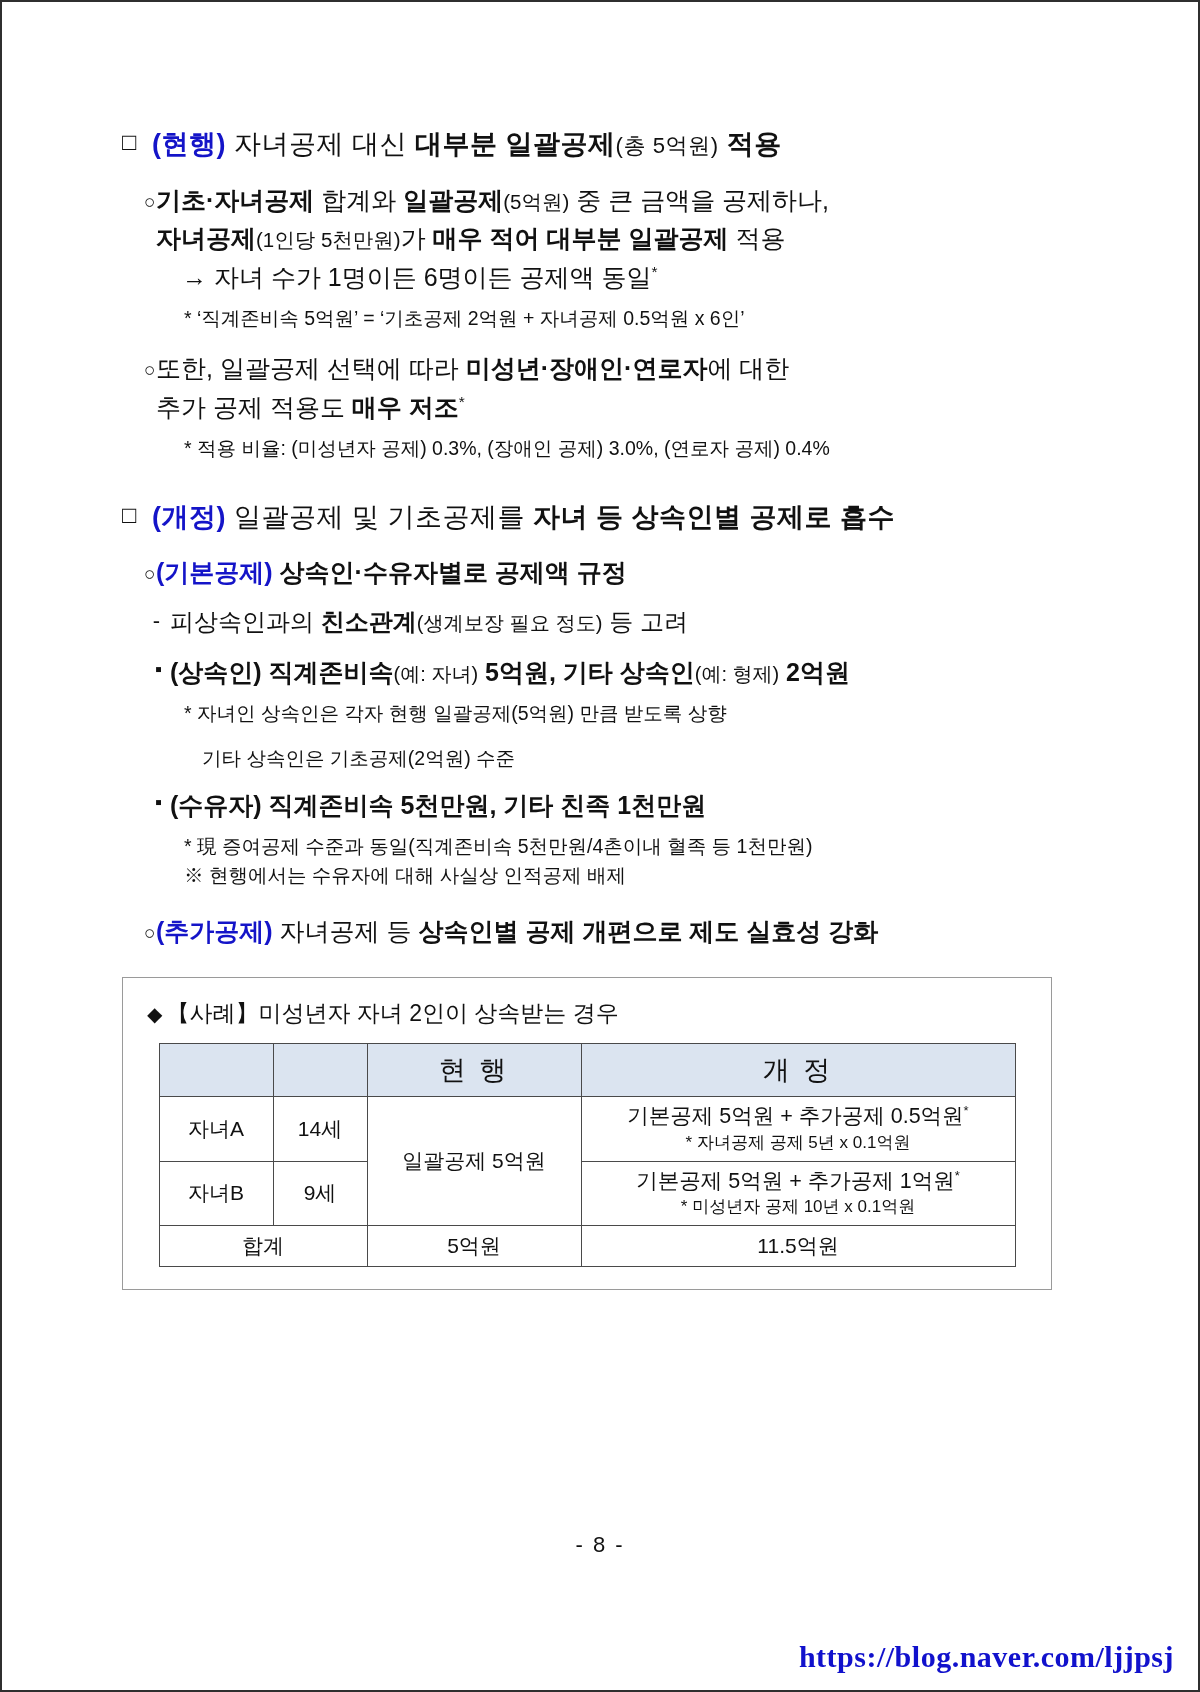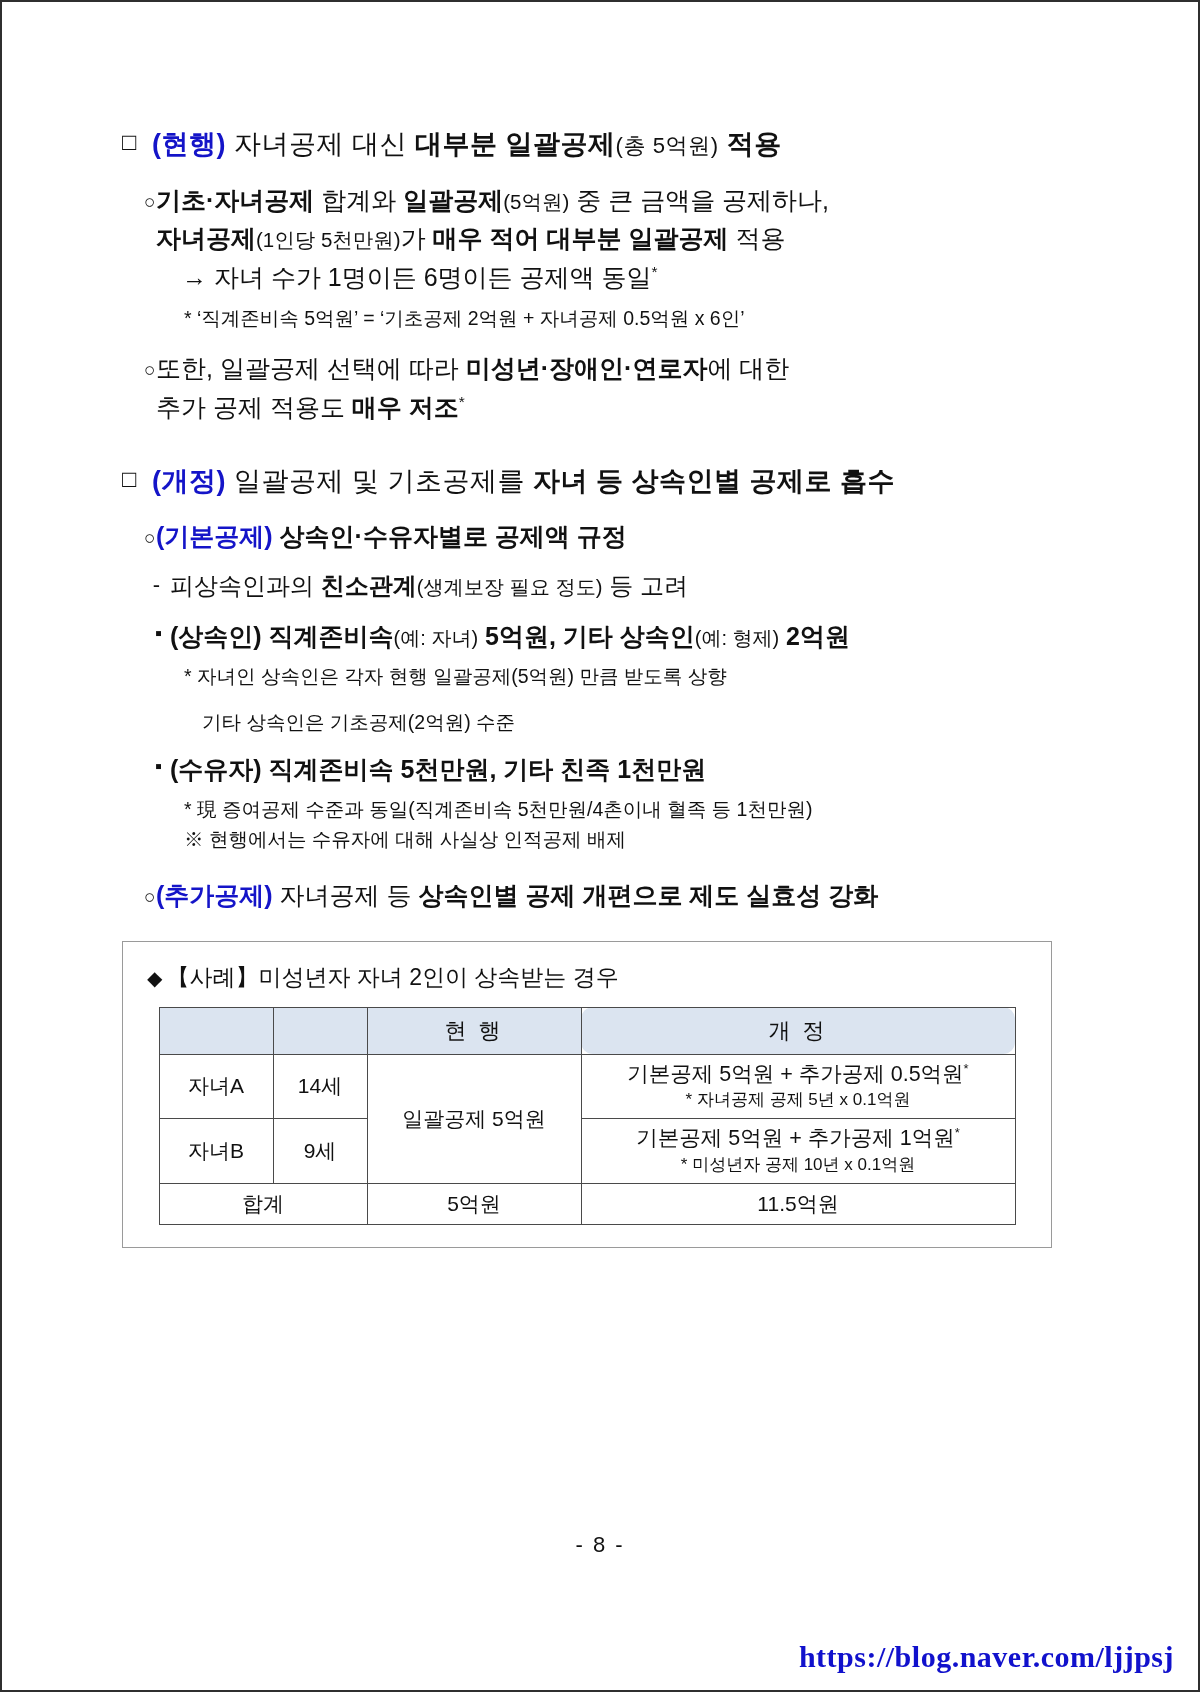--- a/index.html
+++ b/index.html
@@ -138,28 +138,28 @@
   table.case td, table.case th {
     border: 1px solid #4a4a4a;
     text-align: center;
     vertical-align: middle;
     font-size: 21px;
     font-weight: normal;
     padding: 6px 4px;
   }
   table.case thead th {
     background: #dbe4f0;
-    font-size: 22px;
+    font-size: 27px;
     letter-spacing: 3px;
     padding: 8px 4px;
   }
   .col-a { width: 105px; }
   .col-b { width: 85px; }
   .col-c { width: 205px; }
-  .col-d { width: 425px; border-radius: 12px; }
+  .col-d { width: 425px; }
   .cell-main { font-size: 21.5px; line-height: 1.25; }
   .cell-sub { font-size: 17px; line-height: 1.35; display: block; margin-top: 2px; }
   .hdr-blank { background: #dbe4f0; }
 
   
   .page-number {
     position: absolute;
     left: 0;
     right: 0;
     top: 1530px;
@@ -204,20 +204,21 @@
     </div>
     <div class="note">* ‘직계존비속 5억원’ = ‘기초공제 2억원 + 자녀공제 0.5억원 x 6인’</div>
 
     <div class="lvl2">
       <span class="mark">○</span>
       <span class="body">
         <span>또한,  일괄공제  선택에  따라  </span><b>미성년·장애인·연로자</b><span>에  대한</span><br>
         <span>추가 공제 적용도 </span><b>매우 저조</b><span class="sup">*</span>
       </span>
     </div>
+    <div class="note">* 적용 비율: (미성년자 공제) 0.3%, (장애인 공제) 3.0%, (연로자 공제) 0.4%</div>
 
     <div class="lvl1" style="margin-top:34px;">
       <span class="mark">□</span>
       <span class="body">
         <span class="blue">(개정)</span>
         <span style="font-weight:normal;">일괄공제 및 기초공제를</span>
         <b>자녀 등 상속인별 공제로 흡수</b>
       </span>
     </div>
 

